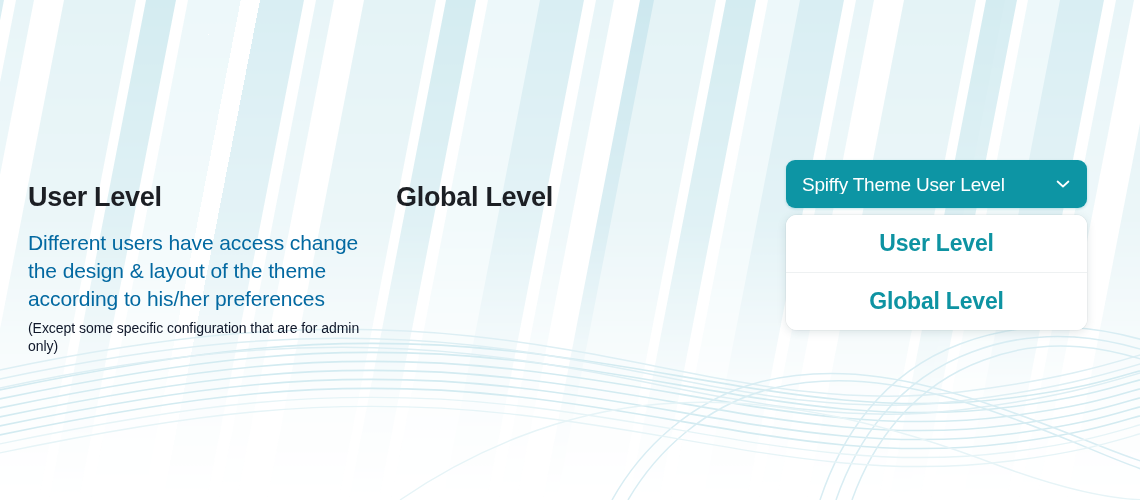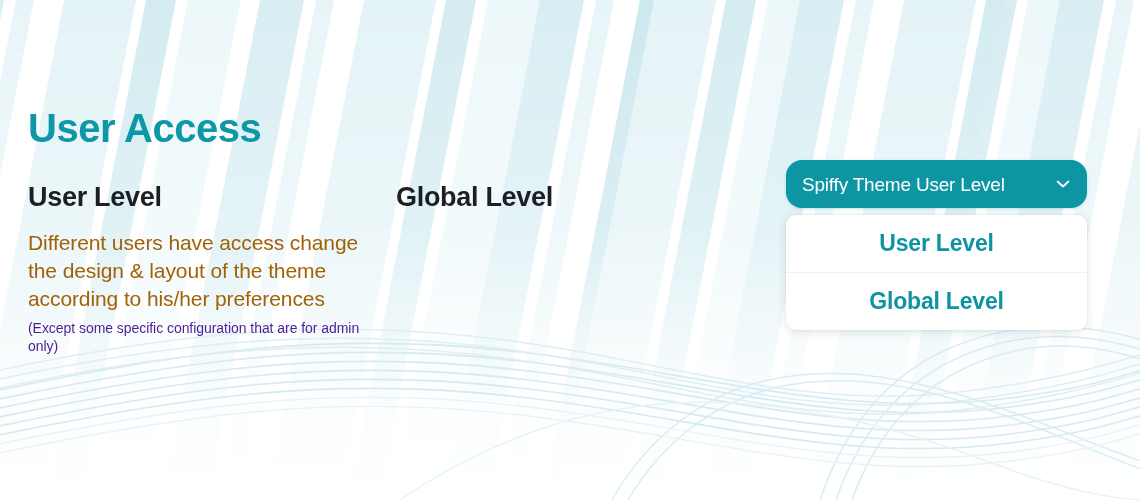--- a/index.html
+++ b/index.html
@@ -67,44 +67,44 @@
   .col-heading {
     font-size: 27px;
     font-weight: bold;
     color: #1c1f24;
     line-height: 1.15;
     margin: 0 0 14px 0;
     letter-spacing: -0.3px;
   }
   .col-body {
     font-size: 21px;
-    color: #a16207;
+    color: #0369a1;
     line-height: 1.33;
     margin: 16px 0 6px 0;
     letter-spacing: -0.1px;
   }
   .col-note {
     font-size: 14px;
-    color: #4c1d95;
+    color: #0f172a;
     line-height: 1.32;
     margin: 0;
     letter-spacing: -0.05px;
   }
 
   
   .dropdown {
     position: absolute;
     left: 786px;
     top: 160px;
     width: 301px;
   }
   .dropdown-toggle {
     position: relative;
     height: 48px;
-    border-radius: 16px;
+    border-radius: 9px;
     background: #0d95a4;
     display: flex;
     align-items: center;
     padding: 0 14px 0 16px;
     box-sizing: border-box;
     cursor: pointer;
     box-shadow: 0 1px 3px rgba(13,149,164,0.25);
   }
   .dropdown-toggle-label {
     flex: 1 1 auto;
@@ -207,21 +207,20 @@
     </g>
     <g fill="none" stroke="#e6f4f7" stroke-width="1.4">
       <path d="M-10,446 C 180,406 330,384 520,406 C 700,426 840,474 1010,452 C 1090,442 1120,430 1150,422"></path>
       <path d="M-10,455 C 180,415 330,393 520,415 C 700,435 840,483 1010,461 C 1090,451 1120,439 1150,431"></path>
       <path d="M400,500 C 470,452 560,412 660,404 C 780,394 900,428 1000,466 C 1060,488 1110,500 1150,500"></path>
     </g>
   </svg>
 
   <div class="content">
 
-    <div class="page-title">User Access</div>
 
     <div class="col col-user">
       <div class="col-heading">User Level</div>
       <div class="col-body">Different users have access change the design &amp; layout of the theme according to his/her preferences</div>
       <div class="col-note">(Except some specific configuration that are for admin only)</div>
     </div>
 
     <div class="col col-global">
       <div class="col-heading">Global Level</div>
     </div>

